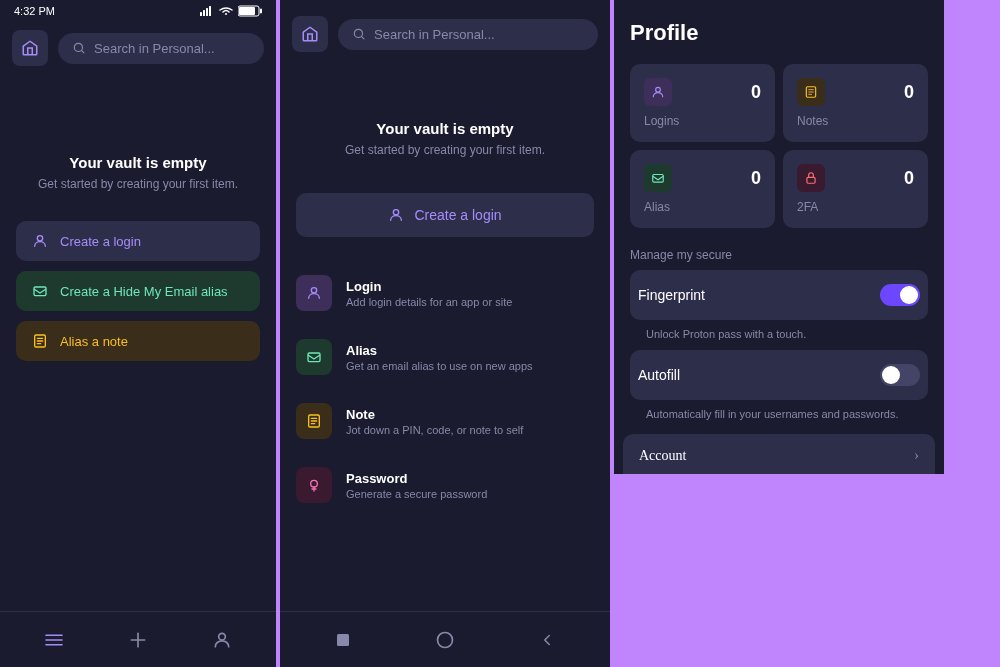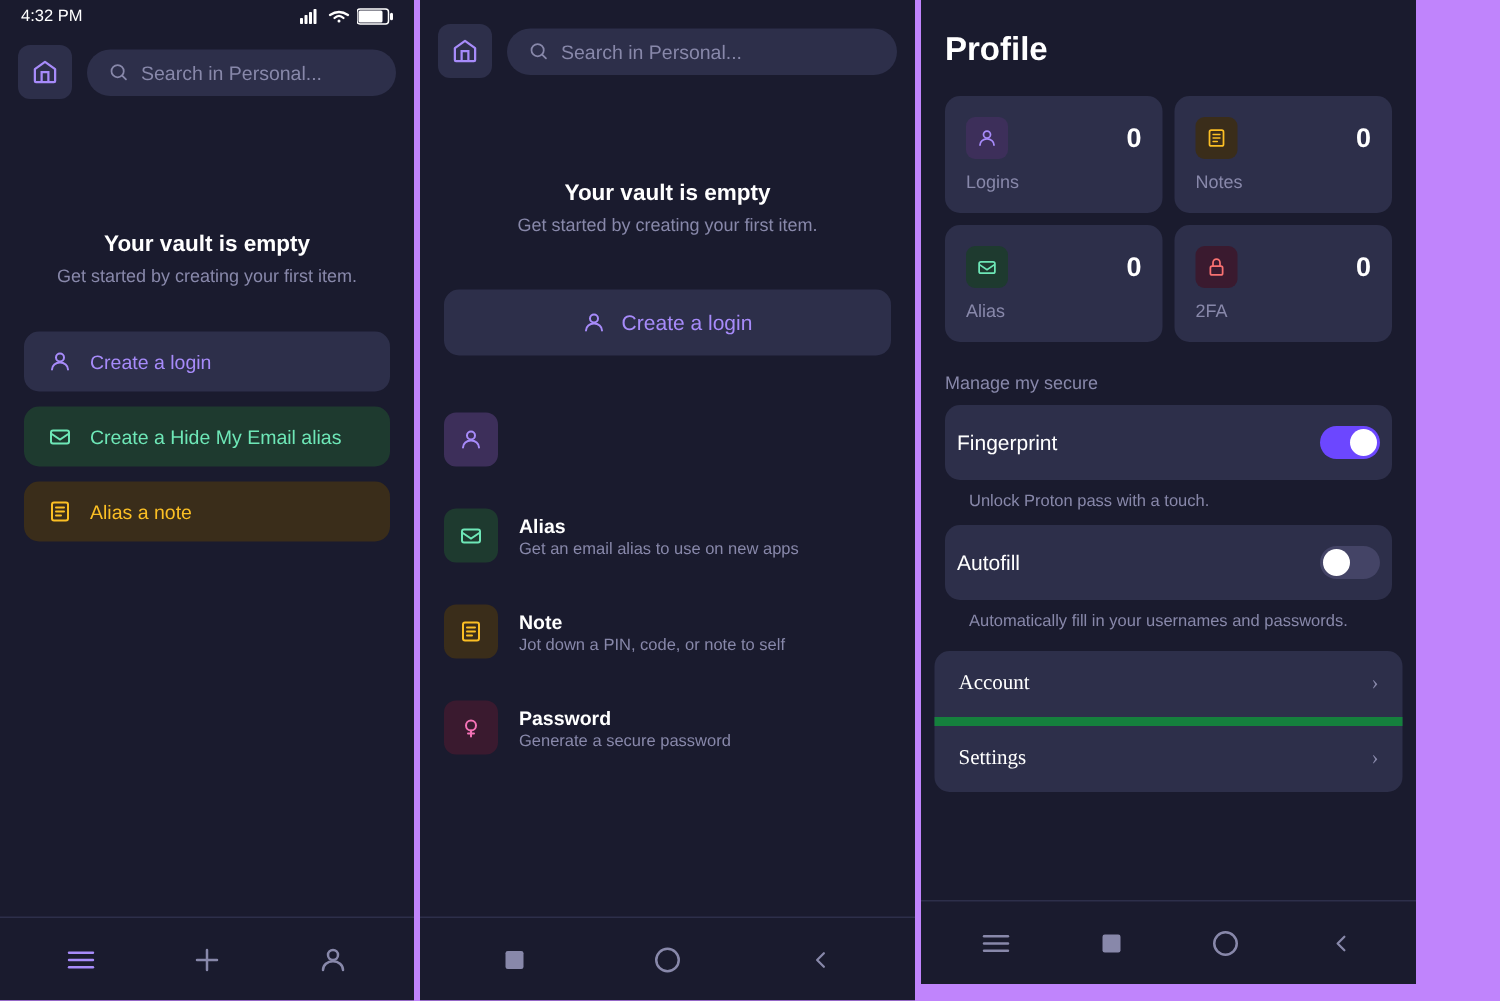--- a/index.html
+++ b/index.html
@@ -29,21 +29,21 @@
     }
 
     .panel-2 {
       width: 330px;
       height: 667px;
       margin-right: 4px;
     }
 
     .panel-3 {
       width: 330px;
-      height: 656px;
+      height: 474px;
     }
 
     
     .status-bar {
       display: flex;
       justify-content: space-between;
       align-items: center;
       padding: 6px 14px;
       font-size: 11px;
       color: #fff;
@@ -511,20 +511,24 @@
   </button>
 
   <div class="menu-list">
     <div class="menu-item">
       <div class="menu-icon icon-login">
         <svg width="16" height="16" viewBox="0 0 24 24" fill="none">
           <circle cx="12" cy="8" r="4" stroke="#a78bfa" stroke-width="2"></circle>
           <path d="M4 20c0-4 3.6-7 8-7s8 3 8 7" stroke="#a78bfa" stroke-width="2" stroke-linecap="round"></path>
         </svg>
       </div>
+      <div class="menu-text">
+        <h4>Login</h4>
+        <p>Add login details for an app or site</p>
+      </div>
     </div>
 
     <div class="menu-item">
       <div class="menu-icon icon-alias">
         <svg width="16" height="16" viewBox="0 0 24 24" fill="none">
           <rect x="3" y="6" width="18" height="13" rx="2" stroke="#6ee7b7" stroke-width="2"></rect>
           <path d="M3 9l9 6 9-6" stroke="#6ee7b7" stroke-width="2"></path>
         </svg>
       </div>
       <div class="menu-text">

